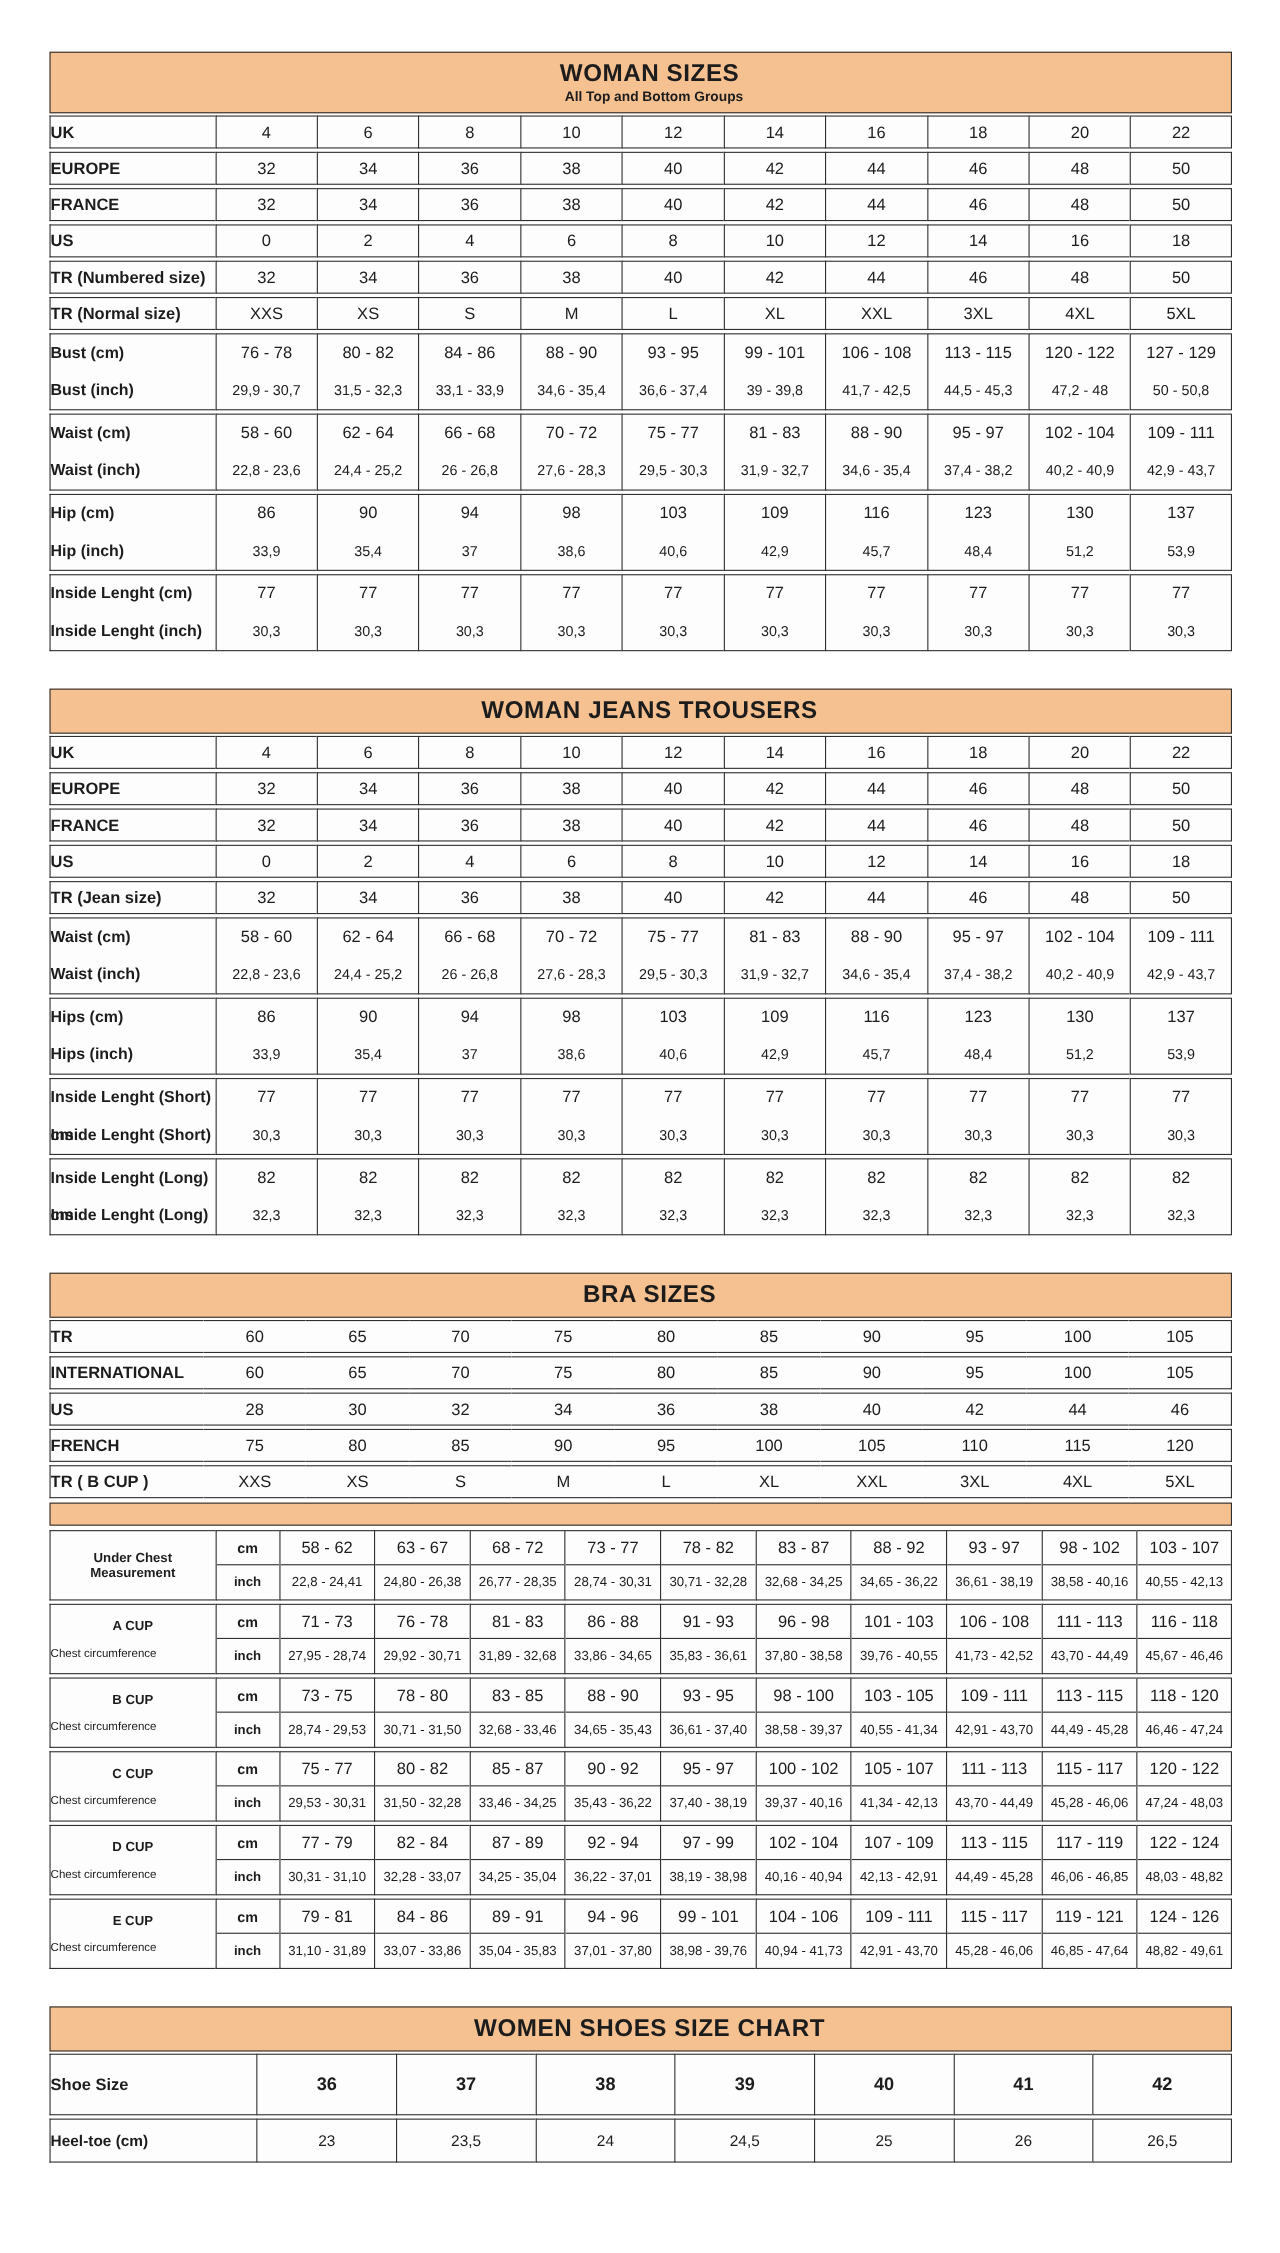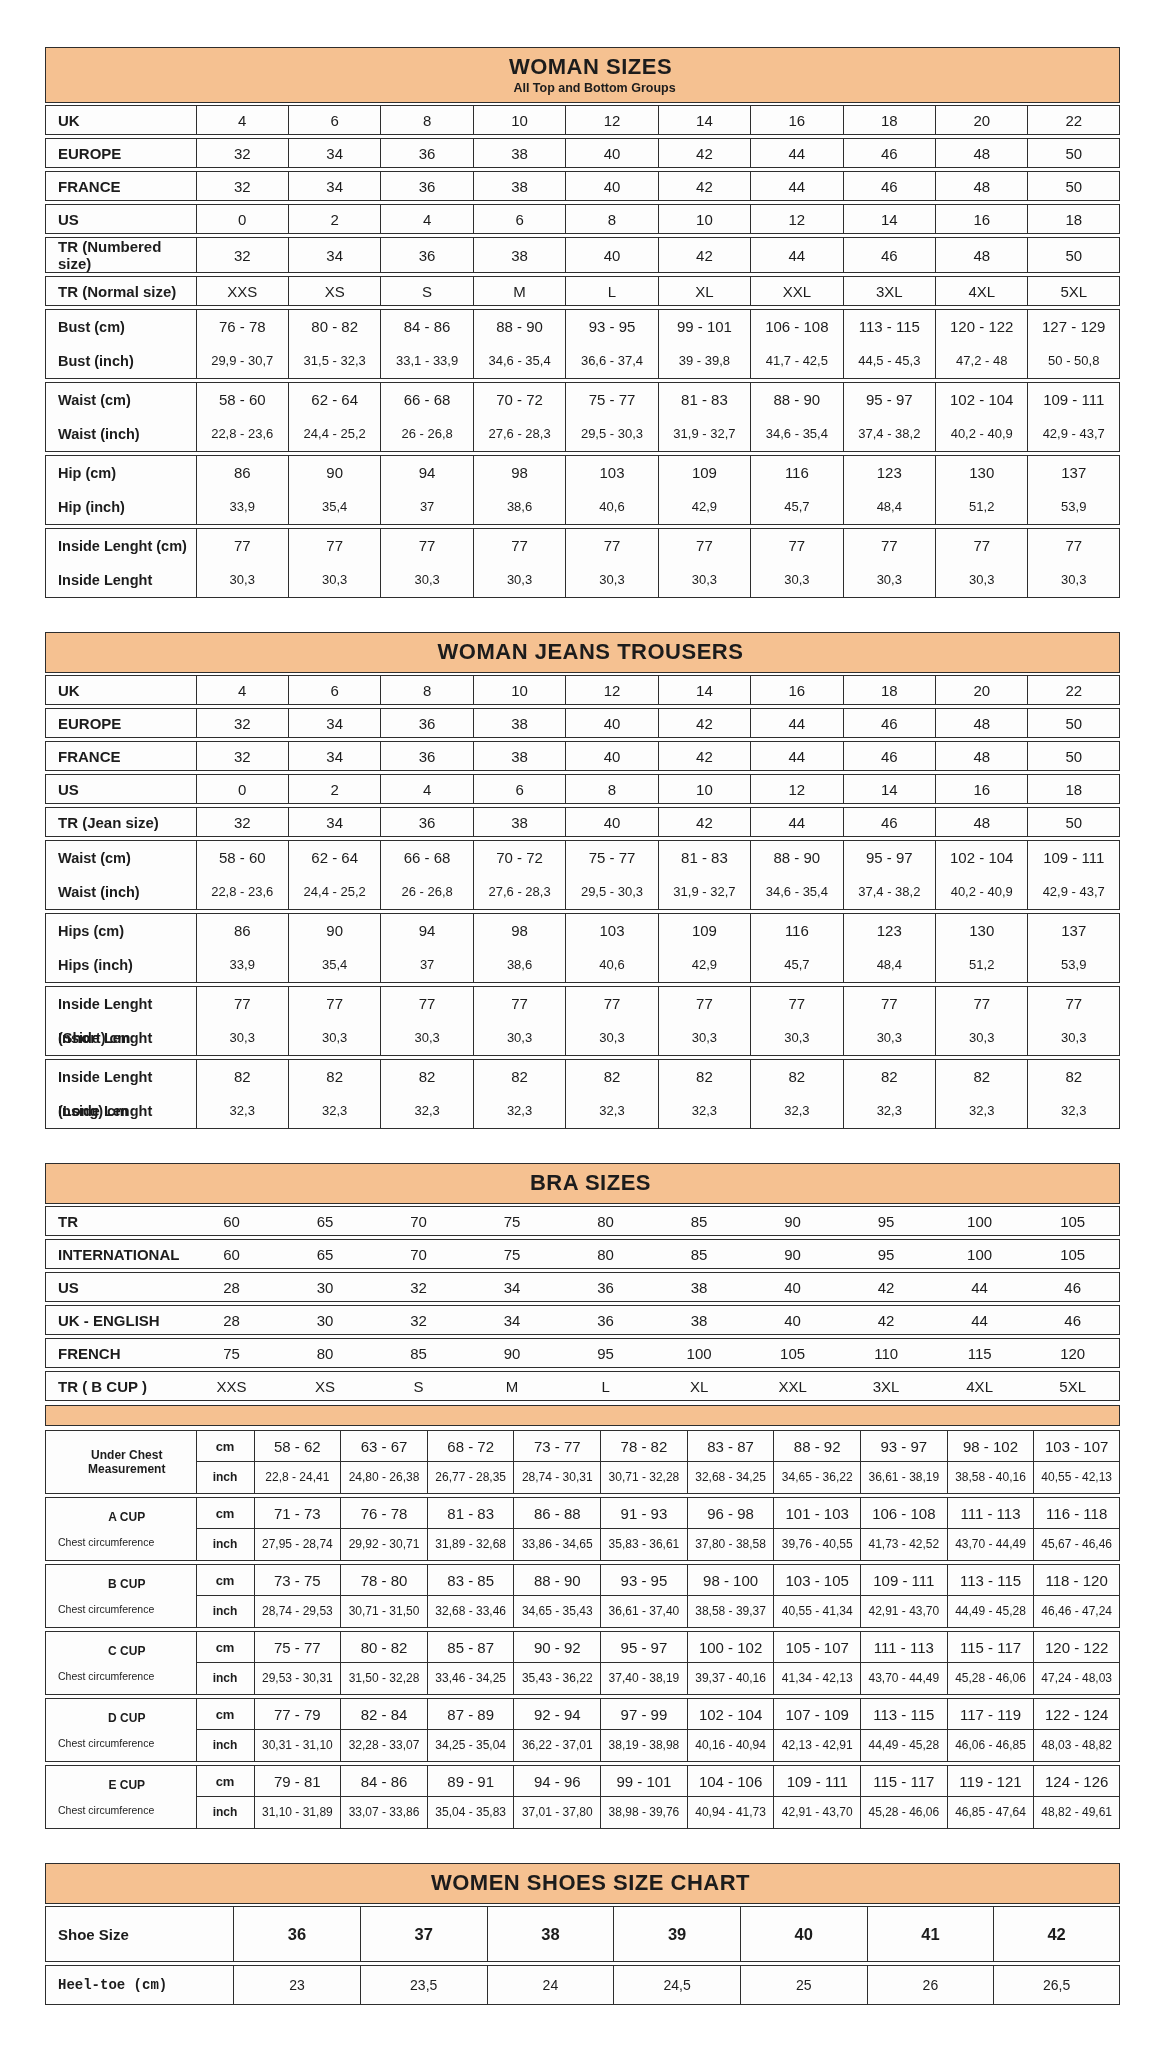--- a/index.html
+++ b/index.html
@@ -36,21 +36,21 @@
     border-bottom:1.5px solid var(--bc);
     background:var(--cellbg);
     text-align:center;
     vertical-align:middle;
     padding:0;
     overflow:hidden;
   }
   table.grid td:first-child{
     border-left:1.5px solid var(--bc);
     text-align:left;
-    padding-left:12px;
+    padding-left:0;
   }
   table.grid td:last-child{border-right:1.5px solid var(--bc);}
   table.grid.vlines td + td{border-left:1.5px solid var(--bc);}
   .row-label{font-weight:700;font-size:14.5px;}
   td.single{height:30px;font-size:15px;}
   .cols10 col.c-label{width:14%;}
   .cols10 col.c-val{width:8.6%;}
   .line{height:34px;line-height:34px;font-size:15px;}
   .line.bot{font-size:13px;}
   .lbl-line{height:34px;line-height:34px;font-weight:700;font-size:14.5px;}
@@ -75,21 +75,21 @@
   .cup-line.bot{font-size:12px;}
   .unit{font-weight:700;font-size:13px;}
   .cup-label{font-weight:700;font-size:12px;text-align:center;}
   .cup-sublabel{font-size:10.5px;margin-top:12px;}
   td.cup-labelcell{padding-top:4px;}
   
   .shoe-cols col.c-label{width:17.5%;}
   .shoe-cols col.c-val{width:11.78%;}
   table.shoes td.single{height:56px;font-size:16.5px;font-weight:700;}
   table.shoes tr:last-child td.single{height:40px;font-size:14px;font-weight:400;}
-  table.shoes tr:last-child td.single:first-child{font-weight:700;font-family:Liberation Mono, monospace;}
+  table.shoes tr:last-child td.single:first-child{font-weight:700;}
   table.shoes td.single:first-child{font-size:15px;}
 </style>
 </head>
 <body>
 
 <div class="page">
 
   <section class="tbl">
     <header class="band">
       <div class="band-title">WOMAN SIZES</div>
@@ -700,33 +700,20 @@
             <td class="single">32</td>
             <td class="single">34</td>
             <td class="single">36</td>
             <td class="single">38</td>
             <td class="single">40</td>
             <td class="single">42</td>
             <td class="single">44</td>
             <td class="single">46</td>
           </tr>
           <tr>
-            <td class="single row-label">UK - ENGLISH</td>
-            <td class="single">28</td>
-            <td class="single">30</td>
-            <td class="single">32</td>
-            <td class="single">34</td>
-            <td class="single">36</td>
-            <td class="single">38</td>
-            <td class="single">40</td>
-            <td class="single">42</td>
-            <td class="single">44</td>
-            <td class="single">46</td>
-          </tr>
-          <tr>
             <td class="single row-label">FRENCH</td>
             <td class="single">75</td>
             <td class="single">80</td>
             <td class="single">85</td>
             <td class="single">90</td>
             <td class="single">95</td>
             <td class="single">100</td>
             <td class="single">105</td>
             <td class="single">110</td>
             <td class="single">115</td>

